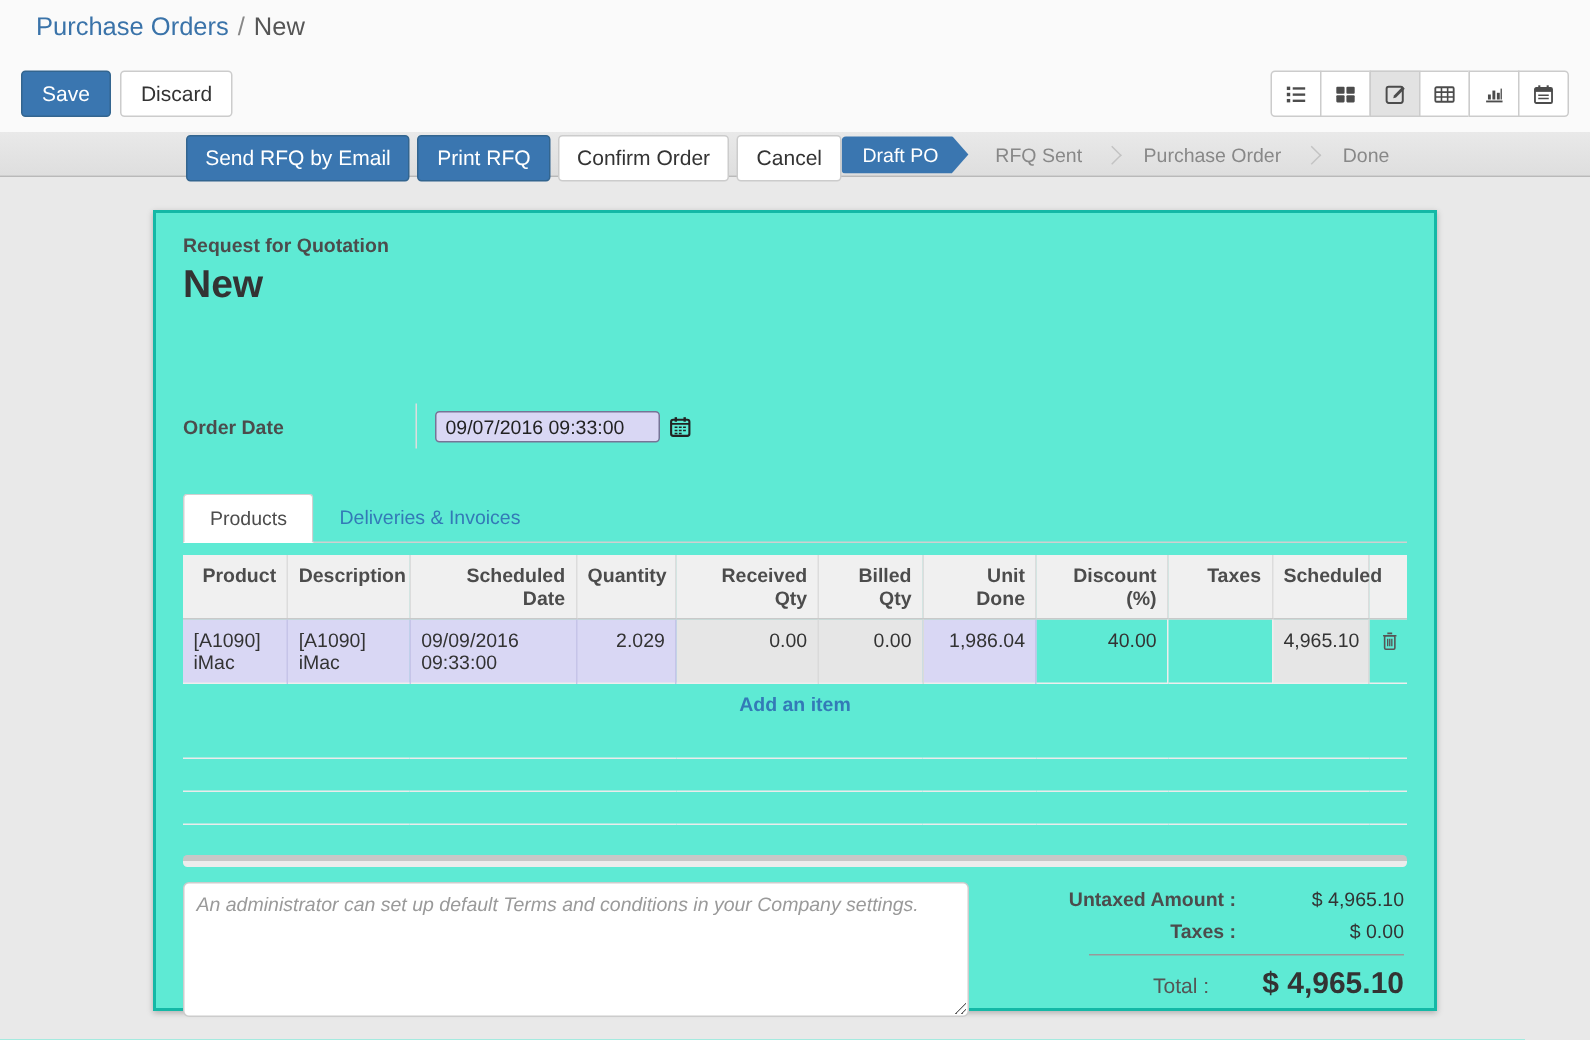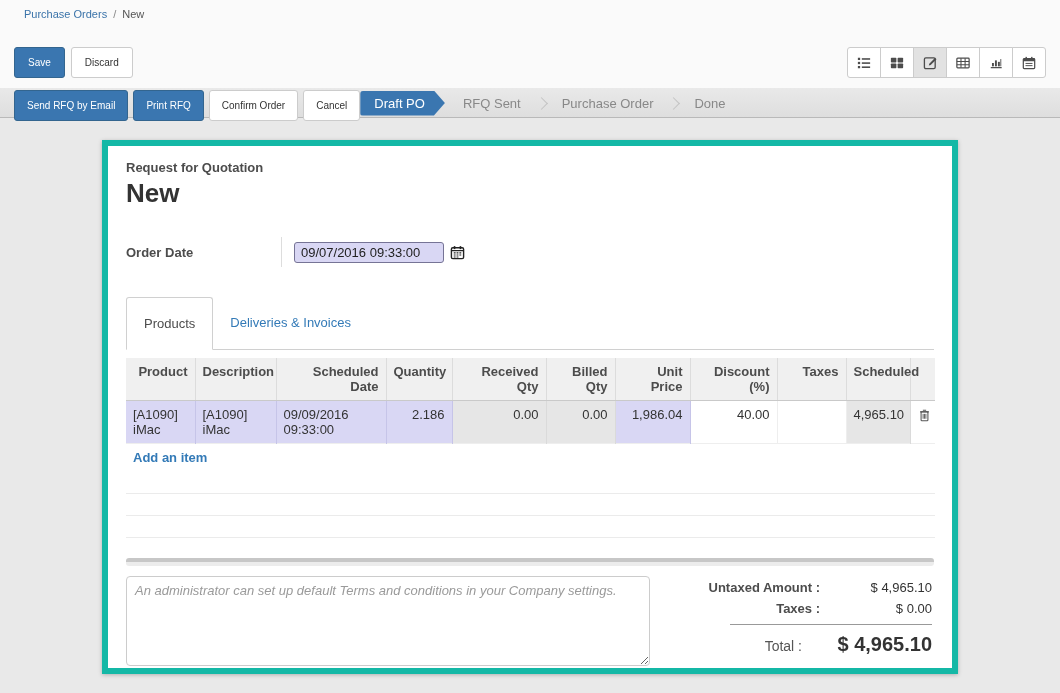--- a/index.html
+++ b/index.html
@@ -3,85 +3,85 @@
 <meta charset="utf-8">
 <style>
   * { margin:0; padding:0; box-sizing:border-box; }
   html,body { width:1060px; height:693px; }
   body {
     font-family:"Liberation Sans", sans-serif;
     font-size:13px; color:#333; background:#e9e9e9; overflow:hidden;
   }
   
   .topbar { background:#fafafa; height:88px; padding:8px 0 0 24px; position:relative; }
-  .breadcrumb { font-size:11px; }
+  .breadcrumb { font-size:17px; }
   .breadcrumb .bc-link { color:#3a73a9; text-decoration:none; cursor:pointer; }
   .breadcrumb .bc-sep { color:#888; margin:0 6px; }
   .breadcrumb .bc-current { color:#555; }
   .action-row { position:absolute; left:14px; top:47px; display:flex; gap:6px; }
-  .btn { display:inline-block; font-size:10px; padding:6px 13px; border-radius:3px;
+  .btn { display:inline-block; font-size:14px; padding:6px 13px; border-radius:3px;
          border:1px solid #ccc; background:#fff; color:#333; cursor:pointer; line-height:17px; }
   .btn-primary { background:#3a76b0; border-color:#33658f; color:#fff; }
   
   .switcher { position:absolute; right:14px; top:47px; display:inline-flex; }
   .sw-btn { width:34px; height:31px; background:#fff; border:1px solid #ccc; margin-left:-1px;
             display:flex; align-items:center; justify-content:center; color:#4c4c4c; cursor:pointer; }
   .sw-btn:first-child { border-radius:3px 0 0 3px; margin-left:0; }
   .sw-btn:last-child { border-radius:0 3px 3px 0; }
   .sw-btn.active { background:#e2e2e2; }
   .sw-btn svg { display:block; }
   
   .statusbar { background:linear-gradient(#e9e9e9,#dedede); height:30px; border-bottom:1px solid #b9b9b9;
-               display:flex; align-items:flex-start; justify-content:flex-start; padding:0 0 0 14px; position:relative; }
+               display:flex; align-items:flex-start; justify-content:center; padding:0 0 0 14px; position:relative; }
   .sb-buttons { display:flex; gap:5px; margin-top:2px; }
   .sb-buttons .btn { padding:6px 12px; }
   .stages { display:flex; align-items:center; height:30px; margin-right:10px; }
   .stage { color:#888; font-size:13px; padding:0 14px; cursor:pointer; white-space:nowrap; }
   .stage.active { background:#3a76b0; color:#fff; padding:5px 20px 5px 14px; margin-right:4px;
                   border-radius:3px 0 0 3px;
                   clip-path:polygon(0 0, calc(100% - 11px) 0, 100% 50%, calc(100% - 11px) 100%, 0 100%); }
   .chev { width:9px; height:9px; border-top:1px solid #c3c3c3; border-right:1px solid #c3c3c3;
           transform:rotate(45deg); margin:0 2px; }
   
   .content { height:575px; padding-top:22px; }
-  .sheet { width:856px; margin:0 auto; background:#ffffff; border:6px solid #14b8a6;
+  .sheet { width:856px; margin:0 auto; background:#5eead4; border:2px solid #14b8a6;
            box-shadow:0 1px 4px rgba(0,0,0,.25); padding:14px 18px 12px; height:534px; position:relative; }
   .subtitle { font-weight:bold; font-size:13px; color:#4c4c4c; }
   .doc-title { font-size:26px; font-weight:bold; color:#333; margin-top:3px; }
   
   .fields { display:flex; margin-top:28px; }
   .fgroup { display:grid; grid-template-columns:160px 1fr; row-gap:10px; align-items:center; }
   .fgroup.left { width:440px; }
-  .fgroup.right { grid-template-columns:155px 1fr; flex:1; align-self:start; }
+  .fgroup.right { grid-template-columns:155px 1fr; flex:1; align-self:start;margin-top:36px; }
   .flabel { font-weight:bold; color:#4c4c4c; padding-right:12px; }
   .fcell { border-left:1px solid #ddd; padding-left:12px; min-height:30px; display:flex; align-items:center; }
   .select-box { width:230px; height:23px; background:#d9d7f4; border:1px solid #767496; border-radius:2px;
                 display:flex; align-items:center; padding:0 6px; cursor:pointer; }
   .select-box .sel-text { flex:1; font-size:13px; color:#222; }
   .caret { font-size:8px; color:#333; }
   .ext-link { margin-left:6px; color:#7c7bad; cursor:pointer; display:flex; }
   .text-input { width:250px; height:23px; border:1px solid #ccc; border-radius:3px; padding:0 6px;
                 font-family:"Liberation Sans",sans-serif; font-size:13px; }
   .date-input { width:150px; height:21px; background:#d9d7f4; border:1px solid #767496; border-radius:3px;
                 padding:0 6px; font-family:"Liberation Sans",sans-serif; font-size:13px; color:#222; }
   .cal-icon { margin-left:6px; color:#222; cursor:pointer; display:flex; }
   
   .tabs { display:flex; margin-top:30px; border-bottom:1px solid #d0d0d0; }
-  .tab { padding:18px 17px; font-size:13px; cursor:pointer; }
+  .tab { padding:8px 17px; font-size:13px; cursor:pointer; }
   .tab.active { border:1px solid #d0d0d0; border-bottom:1px solid #fff; border-radius:3px 3px 0 0;
                 margin-bottom:-1px; color:#4c4c4c; background:#fff; }
   .tab.link { color:#337ab7; }
   
   table.lines { width:100%; border-collapse:collapse; table-layout:fixed; margin-top:8px; }
   table.lines th { background:#f0f0f0; font-weight:bold; color:#4c4c4c; text-align:right; font-size:13px;
                    padding:6px 7px; border-right:1px solid #dcdcdc; border-bottom:1px solid #c9c9c9; vertical-align:top; }
   table.lines th.num { text-align:right; }
   table.lines th:last-child { border-right:none; }
   table.lines td { font-size:13px; padding:6px 7px; vertical-align:top; border-right:1px solid #eee; }
-  table.lines td:last-child { border-right:none; }
+  table.lines td:last-child { border-right:none;text-align:center; }
   td.cell-lav { background:#d9d7f4; border-right-color:#c6c4e8 !important;margin-left:24px; }
   td.cell-gray { background:#e6e6e6; border-right-color:#dadada !important; }
   td.num { text-align:right; }
   .row-line td { height:42px; cursor:pointer; }
   .addline td { padding:9px 7px; border-top:1px solid #eee; }
   .add-item { color:#337ab7; font-weight:bold; cursor:pointer; }
   .emptyrow td { height:22px; border-bottom:1px solid #ebebeb; }
   .trash { color:#555; cursor:pointer; display:inline-flex; margin-top:2px; }
   
   .hscroll { height:8px; margin-top:20px; border-radius:3px;
@@ -241,33 +241,33 @@
           <col style="width:25px">
       </colgroup>
       <thead>
         <tr>
           <th>Product</th>
           <th>Description</th>
           <th>Scheduled Date</th>
           <th class="num">Quantity</th>
           <th>Received Qty</th>
           <th class="num">Billed Qty</th>
-          <th>Unit Price</th>
+          <th>Unit Done</th>
           <th>Discount (%)</th>
           <th>Taxes</th>
           <th>Scheduled</th>
           <th></th>
         </tr>
       </thead>
       <tbody>
         <tr class="row-line">
           <td class="cell-lav">[A1090] iMac</td>
           <td class="cell-lav">[A1090] iMac</td>
           <td class="cell-lav">09/09/2016 09:33:00</td>
-          <td class="cell-lav num">2.186</td>
+          <td class="cell-lav num">2.029</td>
           <td class="cell-gray num">0.00</td>
           <td class="cell-gray num">0.00</td>
           <td class="cell-lav num">1,986.04</td>
           <td class="num">40.00</td>
           <td></td>
           <td class="cell-gray num">4,965.10</td>
           <td><span class="trash">
                 <svg width="13" height="13" viewBox="0 0 16 16">
                   <path d="M6 1.5h4M2.5 3.5h11" stroke="currentColor" stroke-width="1.4" fill="none"></path>
                   <rect x="3.8" y="3.5" width="8.4" height="11" rx="1" fill="none" stroke="currentColor" stroke-width="1.3"></rect>

